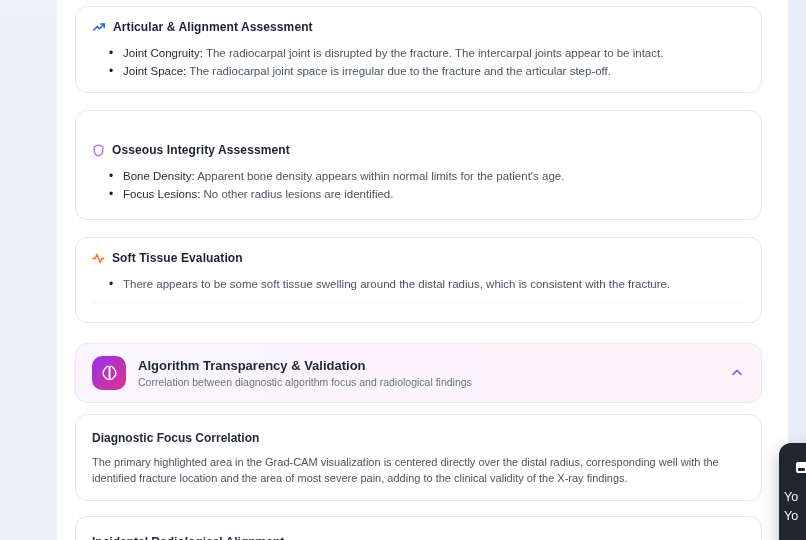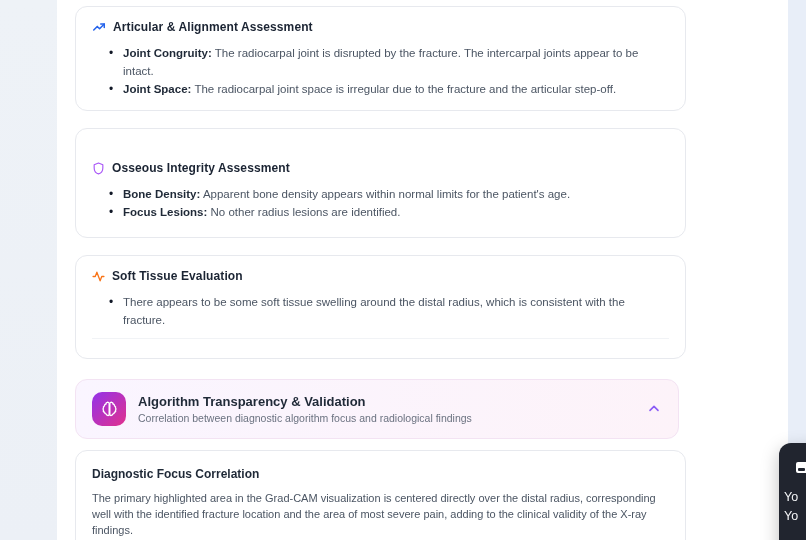--- a/index.html
+++ b/index.html
@@ -15,41 +15,41 @@
   }
   .right-strip {
     position: absolute; right: 0; top: 0; width: 18px; height: 540px;
     background: #e8eef8;
   }
   .panel {
     position: absolute; left: 57px; top: 0; width: 731px; height: 540px;
     background: #ffffff; padding: 6px 26px 0 18px;
   }
   .card {
-    width: 611px; background: #ffffff;
+    width: 687px; background: #ffffff;
     border: 1px solid #e7e9ee; border-radius: 12px;
     padding: 13px 16px 12px 16px;
   }
   .card.mb17 { margin-bottom: 17px; }
   .card.mb20 { margin-bottom: 20px; }
   .card.mb15 { margin-bottom: 15px; }
   .card-title-row { display: flex; align-items: center; gap: 7px; margin-bottom: 10px; }
   .card-title { font-size: 12px; font-weight: bold; color: #1b2433; letter-spacing: .1px; }
   .icon-sm { width: 14px; height: 14px; flex: 0 0 auto; display: block; }
   .bullets { list-style: none; }
   .bullet { position: relative; padding-left: 31px; font-size: 11.5px; line-height: 18px; color: #4b5563; }
   .bullet::before {
     content: "•"; position: absolute; left: 17px; top: 0;
     color: #111827; font-size: 12px;
   }
-  .bullet-label { font-weight: bold; color: #1f2937; }
+  .bullet-label { font-weight: normal; color: #1f2937; }
   .divider { border: none; border-top: 1px solid #f1f3f6; margin: 9px 0 19px 0; }
 
   .algo-header {
-    width: 604px; height: 60px; margin-bottom: 11px;
+    width: 687px; height: 60px; margin-bottom: 11px;
     display: flex; align-items: center; gap: 12px;
     background: linear-gradient(90deg, #faf5ff 0%, #fdf3f9 100%);
     border: 1px solid #f3e3f3; border-radius: 12px;
     padding: 0 16px; cursor: pointer;
   }
   .algo-icon-box {
     width: 34px; height: 34px; border-radius: 10px; flex: 0 0 auto;
     background: linear-gradient(135deg, #9333ea 0%, #e1318d 100%);
     display: flex; align-items: center; justify-content: center;
   }

